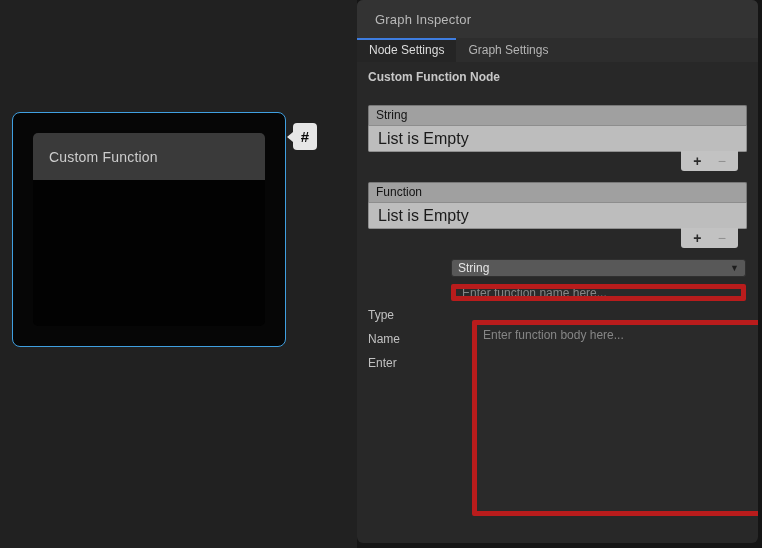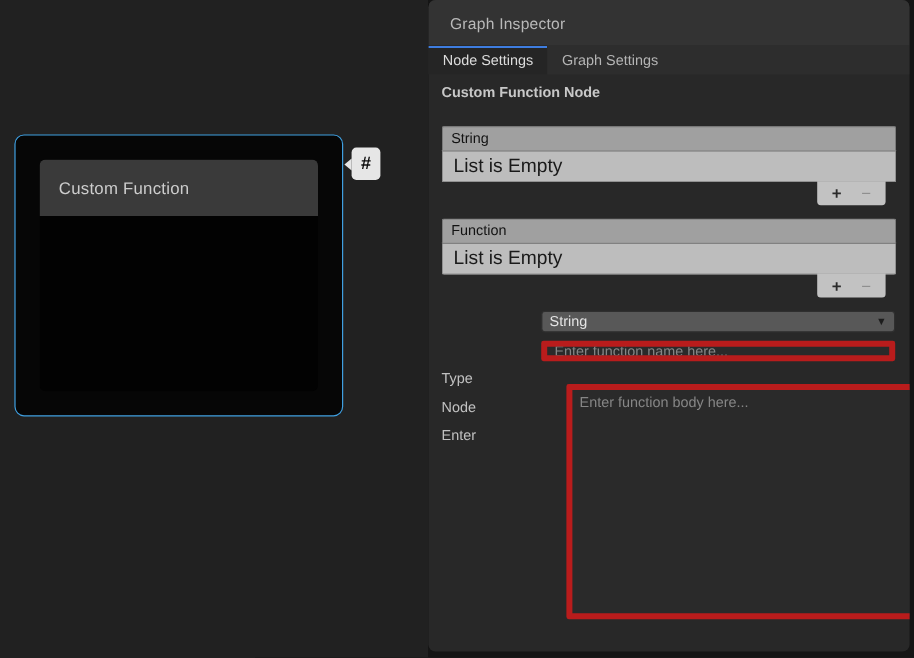--- a/index.html
+++ b/index.html
@@ -173,20 +173,20 @@
         </div>
       </div>
     </div>
 
     <span class="prop-label" style="top:261px">Type</span>
     <div class="dropdown" style="top:259px">
       <span>String</span>
       <span class="dd-arrow">▼</span>
     </div>
 
-    <span class="prop-label" style="top:285px">Node</span>
+    <span class="prop-label" style="top:285px">Name</span>
     <input class="text-field" style="top: 284px;" type="text" placeholder="Enter function name here...">
 
     <span class="prop-label" style="top:309px">Enter</span>
     <textarea class="text-area" style="top: 320px; margin-left: 21px;" placeholder="Enter function body here..."></textarea>
 
   </div>
 </div>
 
 </body></html>

